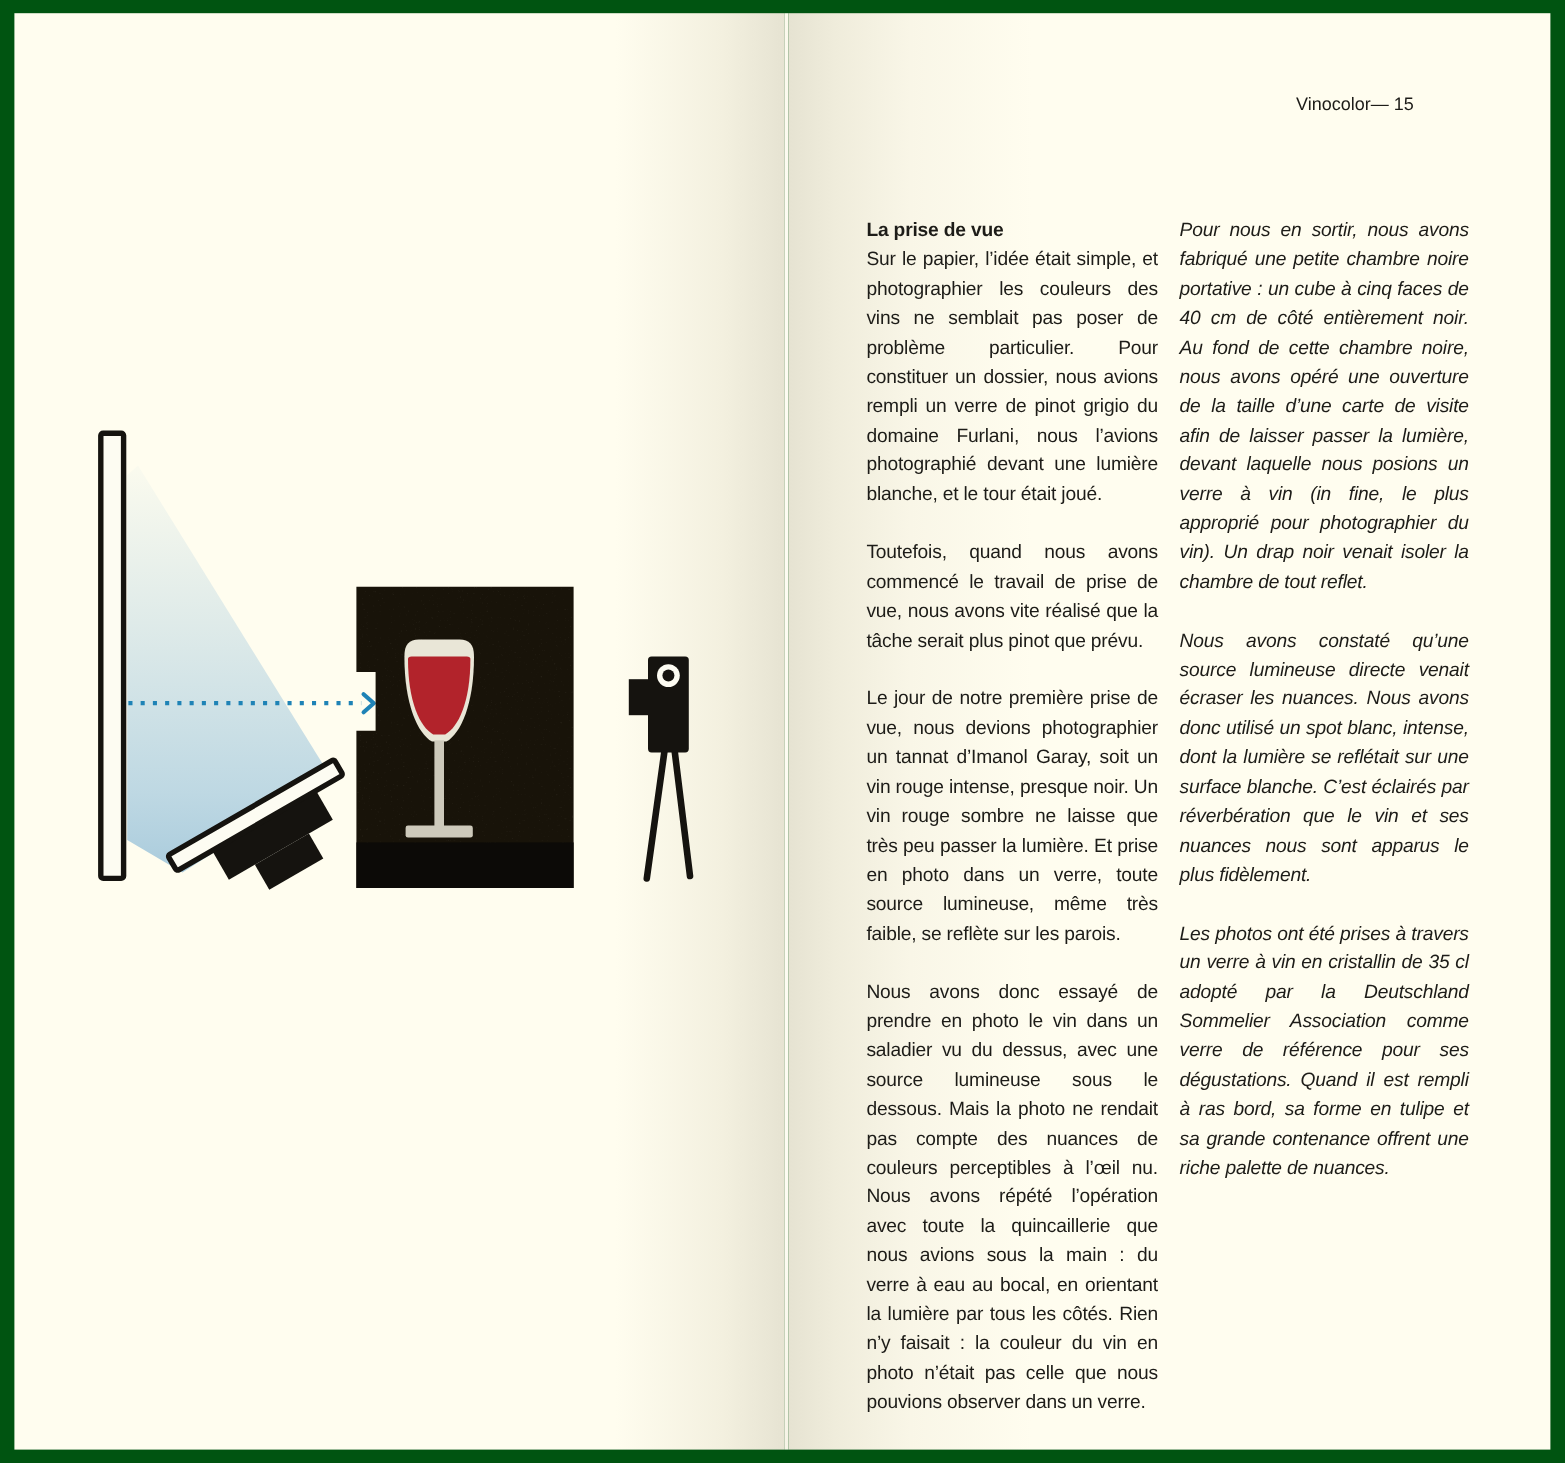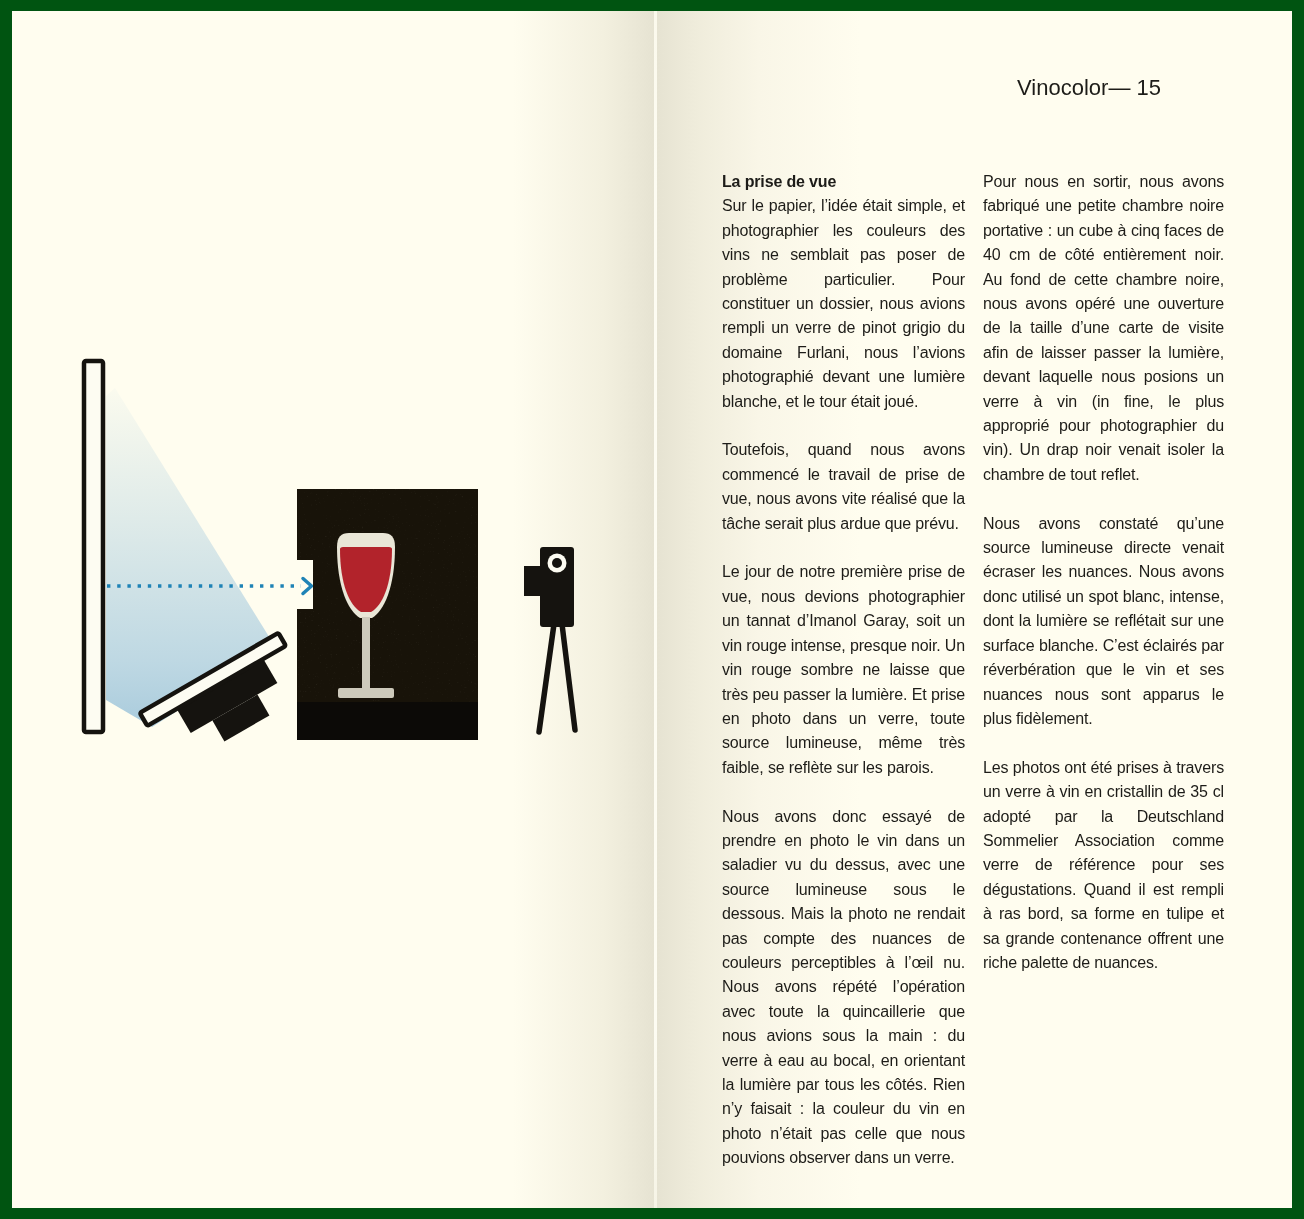--- a/index.html
+++ b/index.html
@@ -23,26 +23,26 @@
   }
   .seam{
     width:3px;height:100%;
     background:linear-gradient(to bottom,#fbf9ec,#fdfcf2 15%,#fdfcf2 85%,#f6f4e6);
   }
   .page-right{
     width:635px;height:100%;
     background:linear-gradient(to right,var(--gutter-shade) 0%,#efecdb 6%,#f9f6e7 16%,var(--page-bright) 32%,var(--page-bright) 100%);
   }
   .running-header{
-    position:absolute;left:960px;top:78px;width:201px;
-    text-align:right;font-size:22px;line-height:20px;letter-spacing:0;
+    position:absolute;left:1080px;top:78px;width:201px;
+    font-size:15px;line-height:20px;letter-spacing:0;
   }
-  .text-col{position:absolute;top:170px;}
+  .text-col{position:absolute;top:181px;}
   #col1{left:722px;width:243px;}
-  #col2{left:983px;width:241px;}
+  #col2{left:983px;width:241px;font-style:italic;}
   .text-col h3{
     margin:0;font-size:16px;line-height:24.4px;font-weight:bold;letter-spacing:-0.15px;
   }
   .text-col p{
     margin:0 0 24.4px 0;font-size:16px;line-height:24.4px;
     text-align:justify;letter-spacing:-0.15px;
     -webkit-hyphens:auto;hyphens:auto;
   }
   #illustration{position:absolute;left:70px;top:348px;width:520px;height:400px;}
 </style>
@@ -105,21 +105,21 @@
     <rect x="524" y="566" width="18" height="30" style="fill:var(--illustration-black)"></rect>
     <rect x="540" y="547" width="34" height="80" rx="3" style="fill:var(--illustration-black)"></rect>
     <circle cx="557" cy="563" r="9.5" style="fill:var(--panel-white)"></circle>
     <circle cx="557" cy="563" r="5" style="fill:var(--illustration-black)"></circle>
   </g>
 </svg>
 
 <div class="text-col" id="col1">
   <h3>La prise de vue</h3>
   <p>Sur le papier, l’idée était simple, et photographier les couleurs des vins ne semblait pas poser de problème particulier. Pour constituer un dossier, nous avions rempli un verre de pinot grigio du domaine Furlani, nous l’avions photographié devant une lumière blanche, et le tour était joué.</p>
-  <p>Toutefois, quand nous avons commencé le travail de prise de vue, nous avons vite réalisé que la tâche serait plus ardue que prévu.</p>
+  <p>Toutefois, quand nous avons commencé le travail de prise de vue, nous avons vite réalisé que la tâche serait plus pinot que prévu.</p>
   <p>Le jour de notre première prise de vue, nous devions photographier un tannat d’Imanol Garay, soit un vin rouge intense, presque noir. Un vin rouge sombre ne laisse que très peu passer la lumière. Et prise en photo dans un verre, toute source lumineuse, même très faible, se reflète sur les parois.</p>
   <p>Nous avons donc essayé de prendre en photo le vin dans un saladier vu du dessus, avec une source lumineuse sous le dessous. Mais la photo ne rendait pas compte des nuances de couleurs perceptibles à l’œil nu. Nous avons répété l’opération avec toute la quincaillerie que nous avions sous la main : du verre à eau au bocal, en orientant la lumière par tous les côtés. Rien n’y faisait : la couleur du vin en photo n’était pas celle que nous pouvions observer dans un verre.</p>
 </div>
 
 <div class="text-col" id="col2">
   <p>Pour nous en sortir, nous avons fabriqué une petite chambre noire portative : un cube à cinq faces de 40 cm de côté entièrement noir. Au fond de cette chambre noire, nous avons opéré une ouverture de la taille d’une carte de visite afin de laisser passer la lumière, devant laquelle nous posions un verre à vin (in fine, le plus approprié pour photographier du vin). Un drap noir venait isoler la chambre de tout reflet.</p>
   <p>Nous avons constaté qu’une source lumineuse directe venait écraser les nuances. Nous avons donc utilisé un spot blanc, intense, dont la lumière se reflétait sur une surface blanche. C’est éclairés par réverbération que le vin et ses nuances nous sont apparus le plus fidèlement.</p>
   <p>Les photos ont été prises à travers un verre à vin en cristallin de 35 cl adopté par la Deutschland Sommelier Association comme verre de référence pour ses dégustations. Quand il est rempli à ras bord, sa forme en tulipe et sa grande contenance offrent une riche palette de nuances.</p>
 </div>
 

